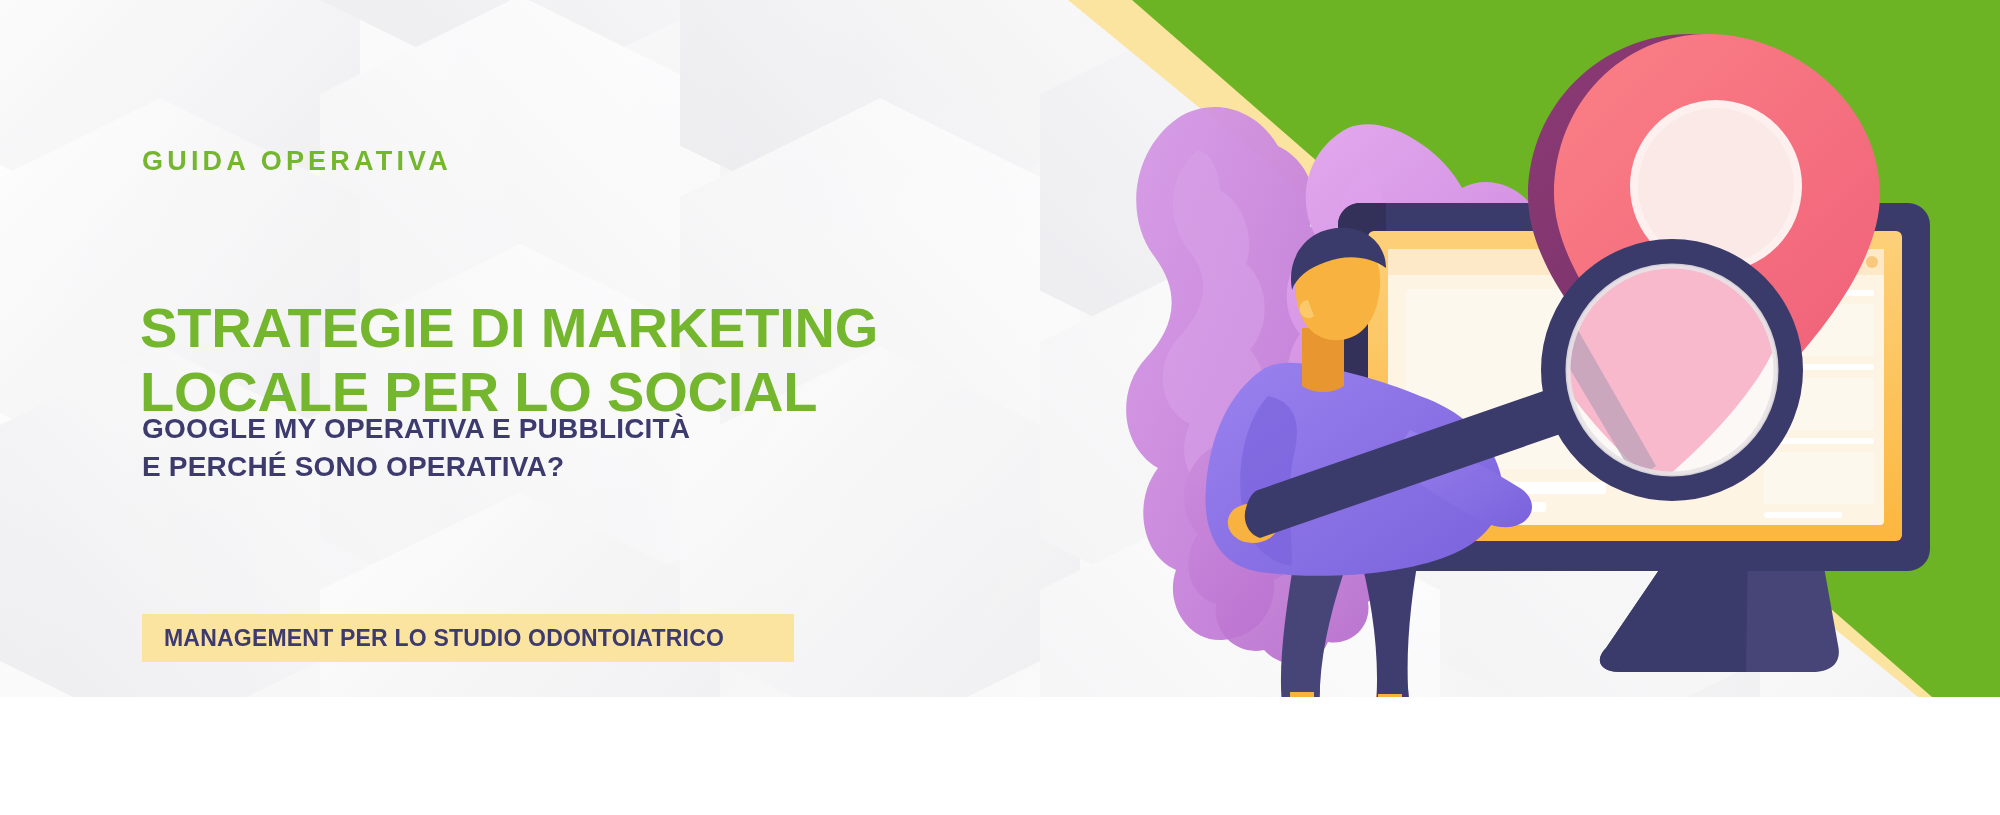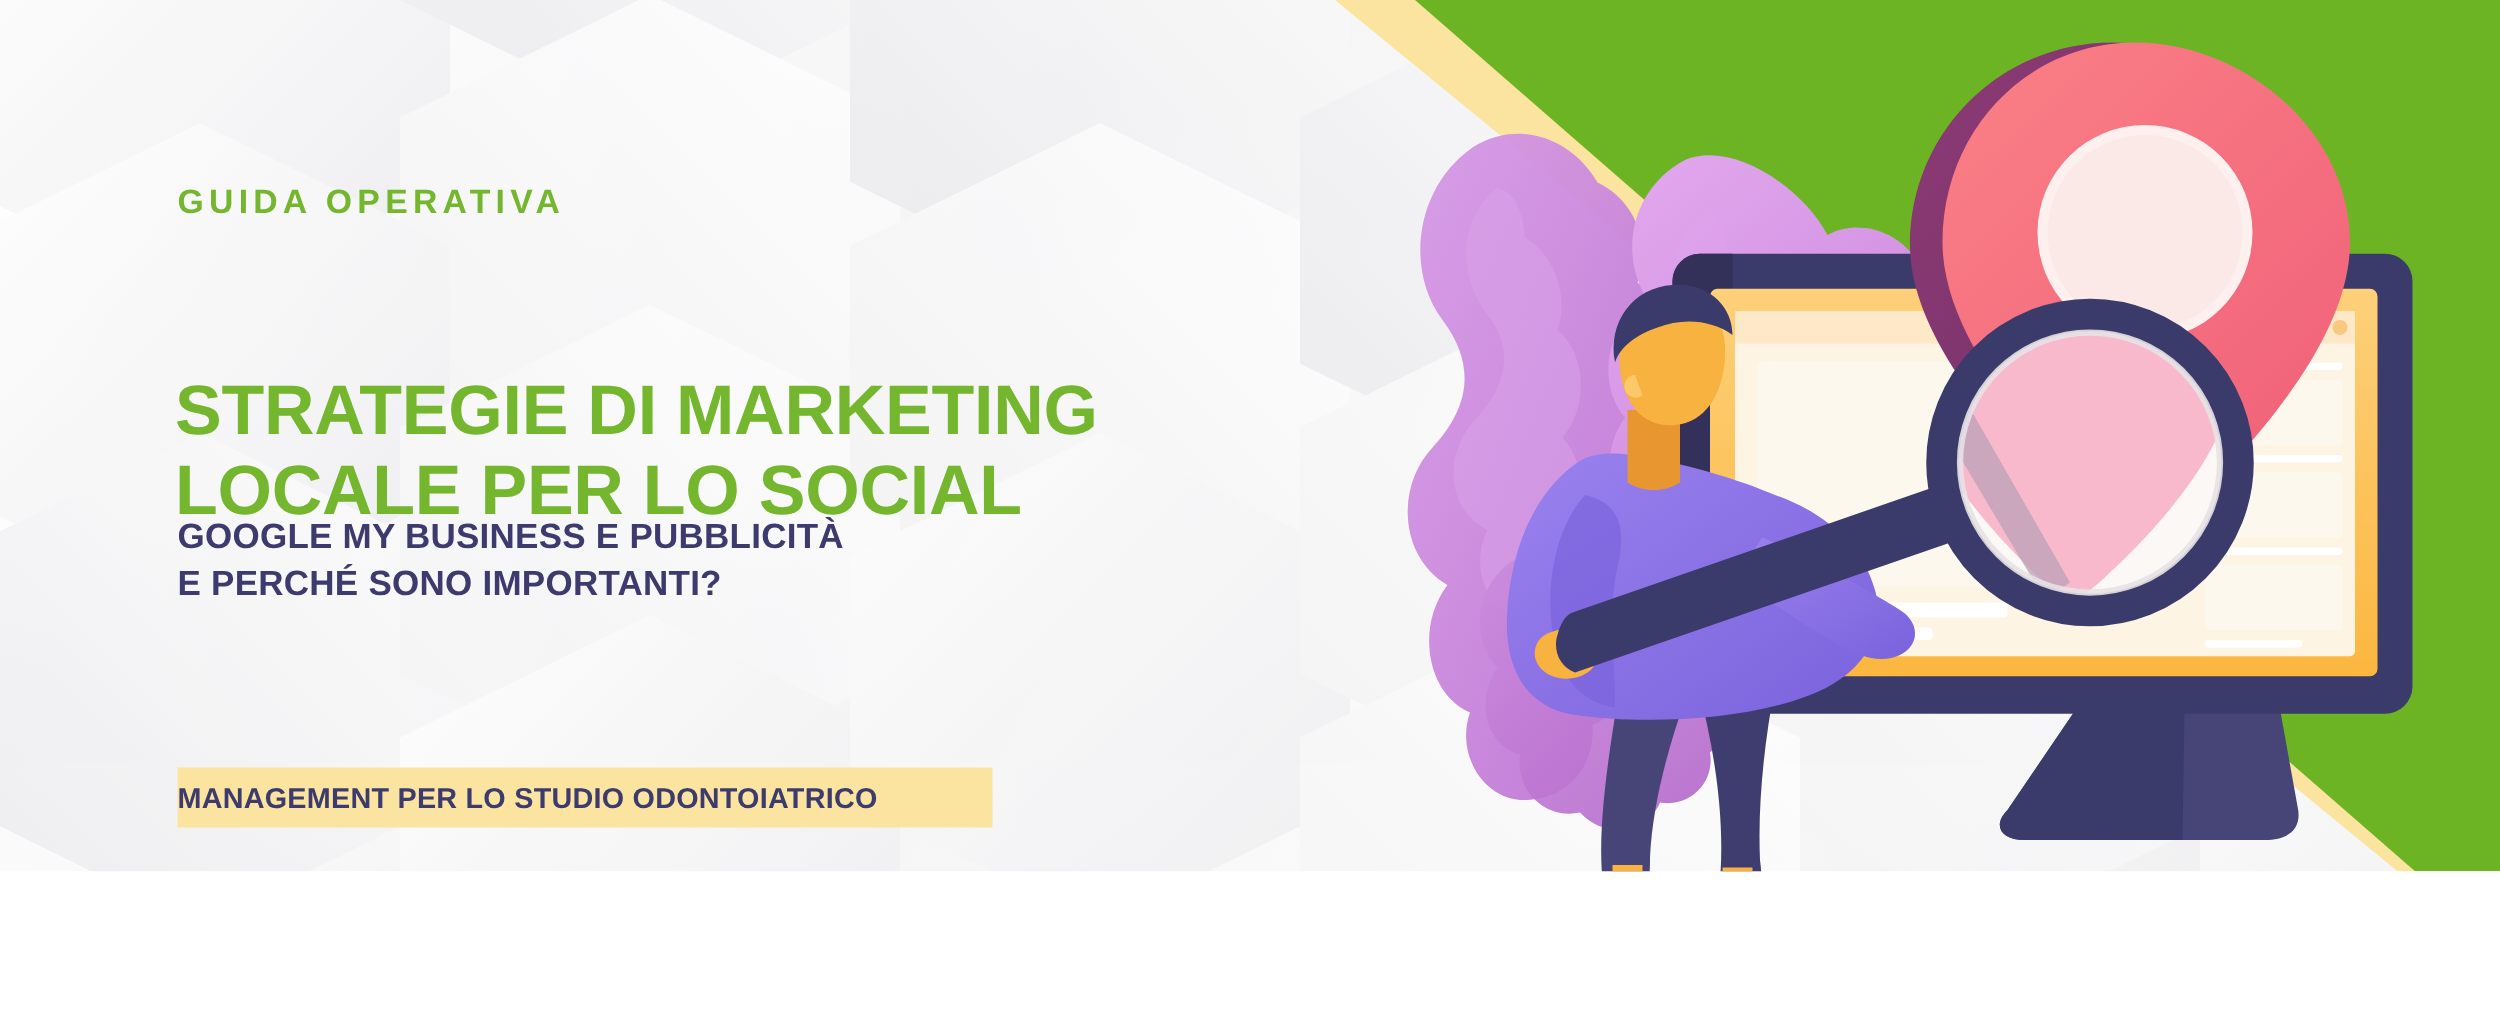--- a/index.html
+++ b/index.html
@@ -54,21 +54,21 @@
     color:#3d3b6e;
     font-size:28px;font-weight:700;letter-spacing:.2px;
     line-height:38px;white-space:nowrap;
   }
   .subhead .sh-line{display:block;}
   .badge{
     position:absolute;top:614px;left:142px;
     width:652px;height:48px;
     background:#fbe49f;
     display:flex;align-items:center;
-    box-sizing:border-box;
+    box-sizing:border-box;padding-left:22px;
   }
   .badge-label{
     color:#3d3b6e;font-size:23px;font-weight:700;
     letter-spacing:.2px;white-space:nowrap;line-height:1;
   }
 </style>
 </head>
 <body>
 
 <div class="banner">
@@ -294,22 +294,22 @@
   <div class="textcol">
 
     <div class="eyebrow">GUIDA OPERATIVA</div>
 
     <div class="headline">
       <span class="hl-line">STRATEGIE DI MARKETING</span>
       <span class="hl-line">LOCALE PER LO SOCIAL</span>
     </div>
 
     <div class="subhead">
-      <span class="sh-line">GOOGLE MY BUSINESS E PUBBLICITÀ</span>
-      <span class="sh-line">E PERCHÉ SONO IMPORTANTI?</span>
+      <span class="sh-line">GOOGLE MY OPERATIVA E PUBBLICITÀ</span>
+      <span class="sh-line">E PERCHÉ SONO OPERATIVA?</span>
     </div>
 
     <div class="badge">
       <span class="badge-label">MANAGEMENT PER LO STUDIO ODONTOIATRICO</span>
     </div>
 
   </div>
 
 </div>
 

